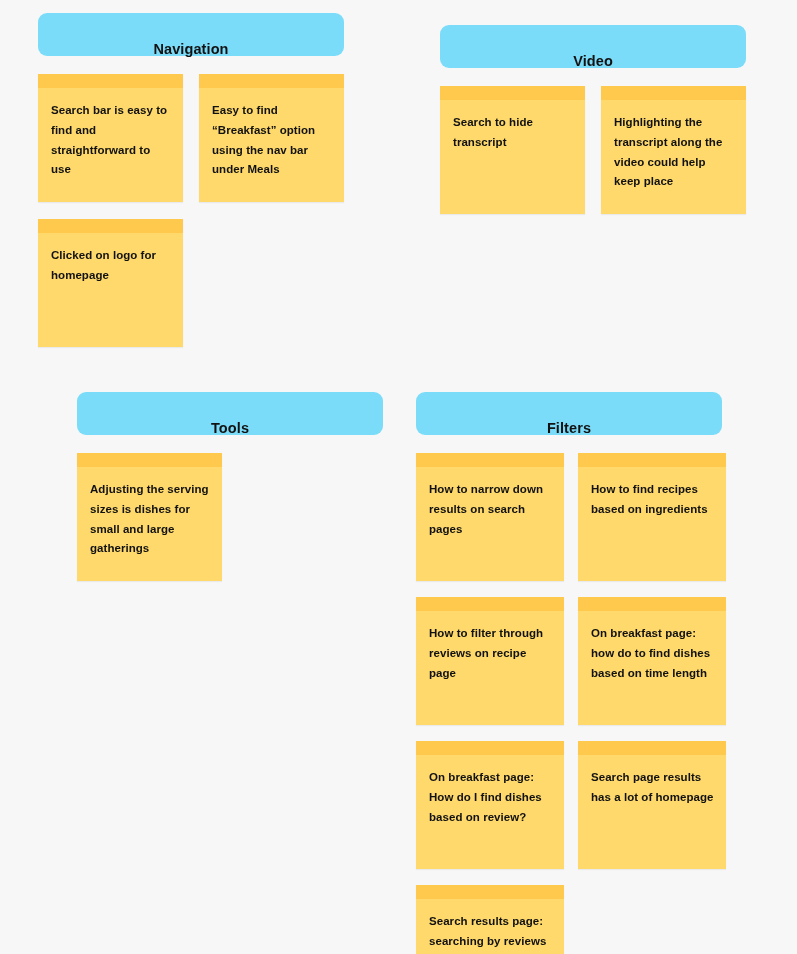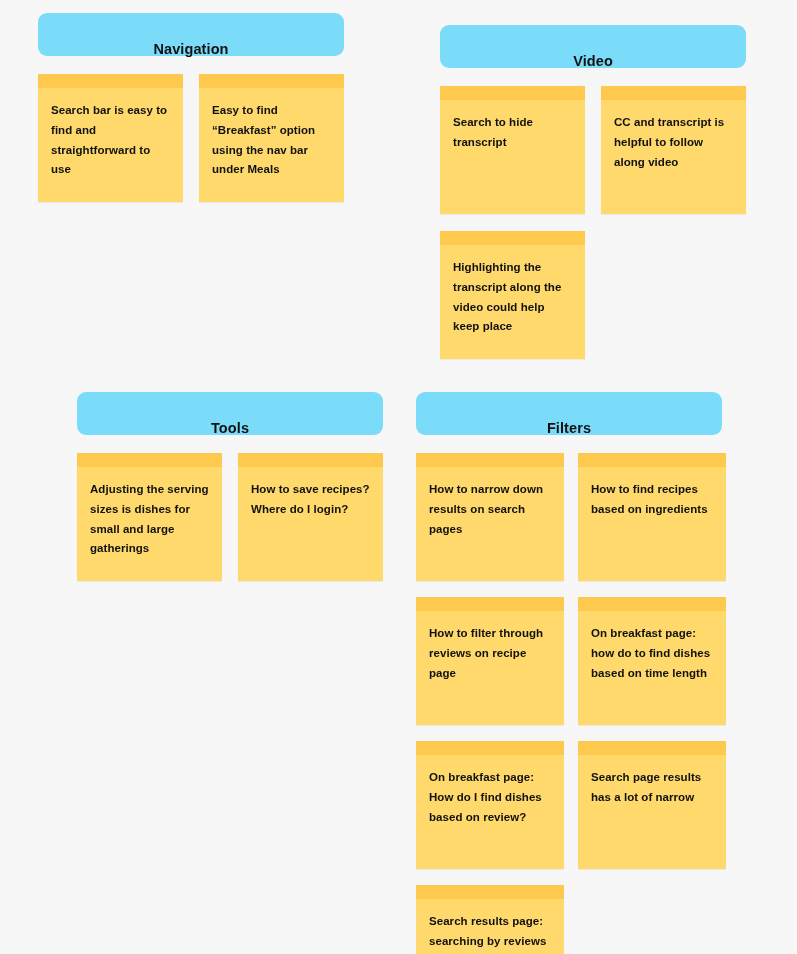--- a/index.html
+++ b/index.html
@@ -110,41 +110,40 @@
       </div>
       <div class="sticky-note note-tall">
         <div class="sticky-note-band"></div>
         <div class="sticky-note-body">
           <span class="sticky-note-text">Easy to find
 “Breakfast” option
 using the nav bar
 under Meals</span>
         </div>
       </div>
+      <div class="sticky-note note-tall">
+        <div class="sticky-note-band"></div>
+        <div class="sticky-note-body">
+          <span class="sticky-note-text">Clicked on logo for
+homepage</span>
+        </div>
+      </div>
     </div>
   </section>
 
   <section class="quadrant q-video">
     <div class="group-header">
       <span class="group-header-label">Video</span>
     </div>
     <div class="notes-grid">
       <div class="sticky-note note-tall">
         <div class="sticky-note-band"></div>
         <div class="sticky-note-body">
           <span class="sticky-note-text">Search to hide
 transcript</span>
-        </div>
-      </div>
-      <div class="sticky-note note-tall">
-        <div class="sticky-note-band"></div>
-        <div class="sticky-note-body">
-          <span class="sticky-note-text">CC and transcript is
-helpful to follow
-along video</span>
         </div>
       </div>
       <div class="sticky-note note-tall">
         <div class="sticky-note-band"></div>
         <div class="sticky-note-body">
           <span class="sticky-note-text">Highlighting the
 transcript along the
 video could help
 keep place</span>
         </div>
@@ -159,27 +158,20 @@
     <div class="notes-grid">
       <div class="sticky-note note-tall">
         <div class="sticky-note-band"></div>
         <div class="sticky-note-body">
           <span class="sticky-note-text">Adjusting the serving
 sizes is dishes for
 small and large
 gatherings</span>
         </div>
       </div>
-      <div class="sticky-note note-tall">
-        <div class="sticky-note-band"></div>
-        <div class="sticky-note-body">
-          <span class="sticky-note-text">How to save recipes?
-Where do I login?</span>
-        </div>
-      </div>
     </div>
   </section>
 
   <section class="quadrant q-filters">
     <div class="group-header">
       <span class="group-header-label">Filters</span>
     </div>
     <div class="notes-grid">
       <div class="sticky-note note-tall">
         <div class="sticky-note-band"></div>
@@ -217,21 +209,21 @@
         <div class="sticky-note-body">
           <span class="sticky-note-text">On breakfast page:
 How do I find dishes
 based on review?</span>
         </div>
       </div>
       <div class="sticky-note note-tall">
         <div class="sticky-note-band"></div>
         <div class="sticky-note-body">
           <span class="sticky-note-text">Search page results
-has a lot of narrow</span>
+has a lot of homepage</span>
         </div>
       </div>
       <div class="sticky-note note-tall">
         <div class="sticky-note-band"></div>
         <div class="sticky-note-body">
           <span class="sticky-note-text">Search results page:
 searching by reviews
 and recipe would be
 helpful</span>
         </div>

